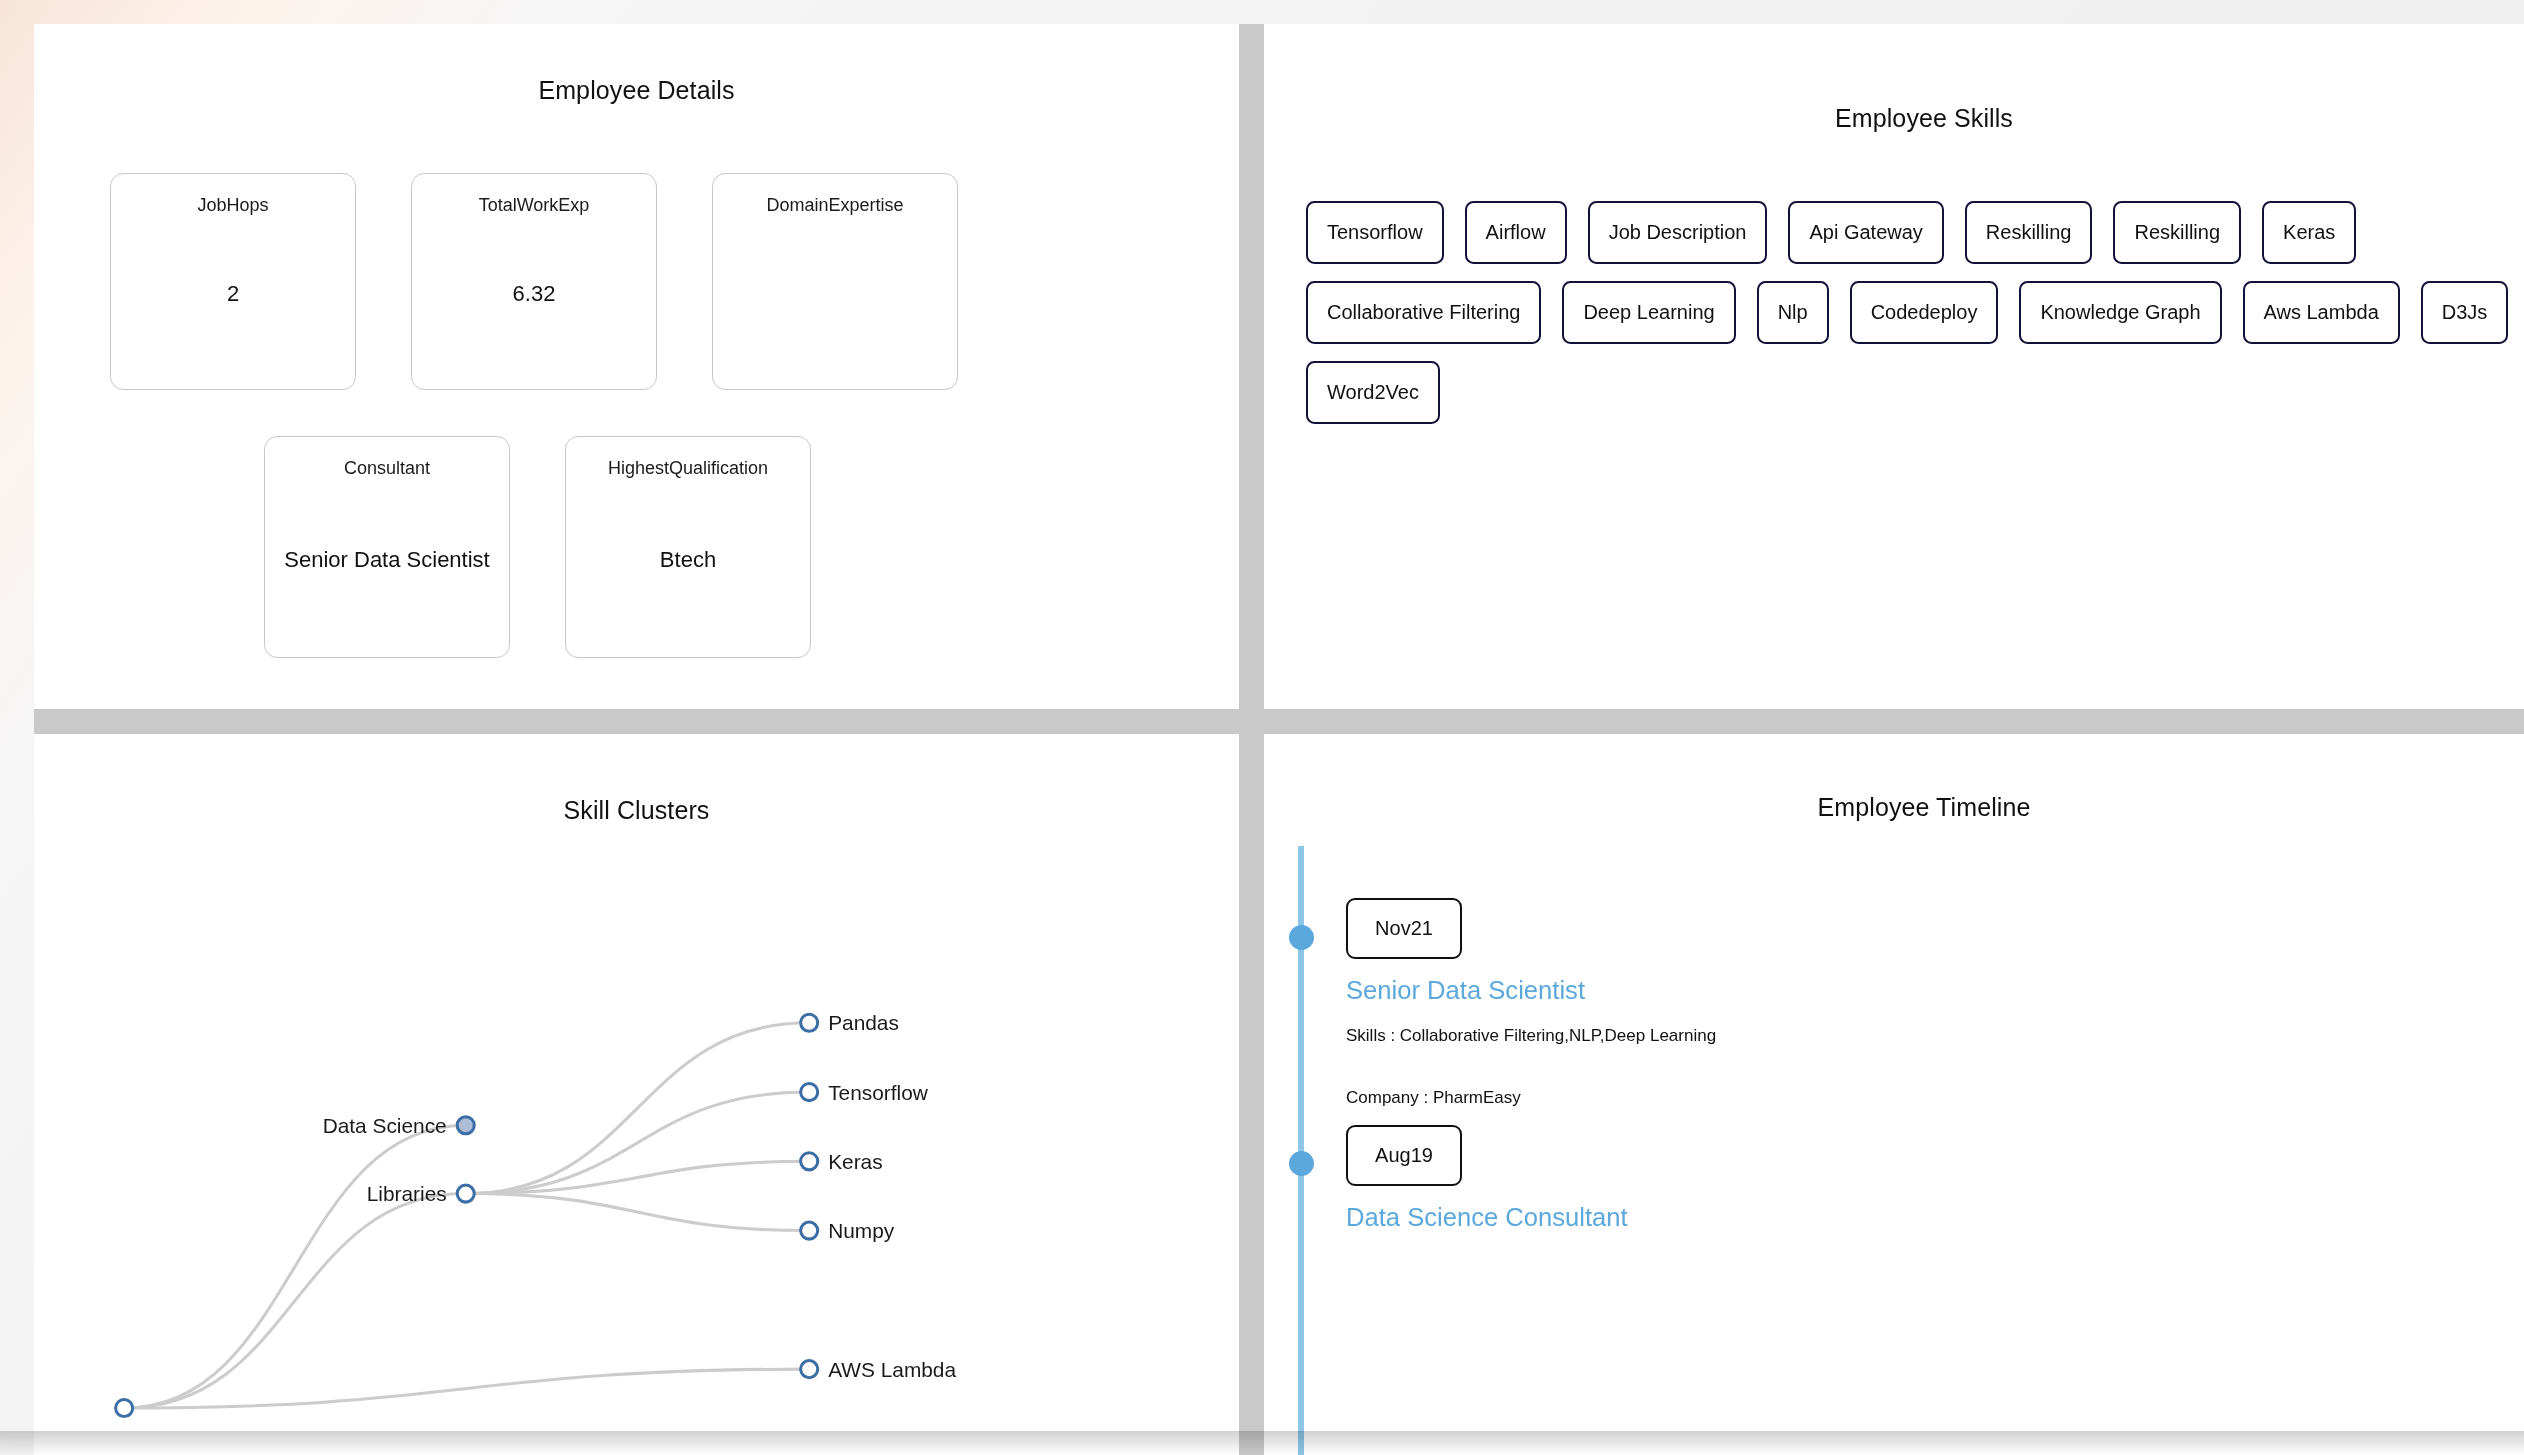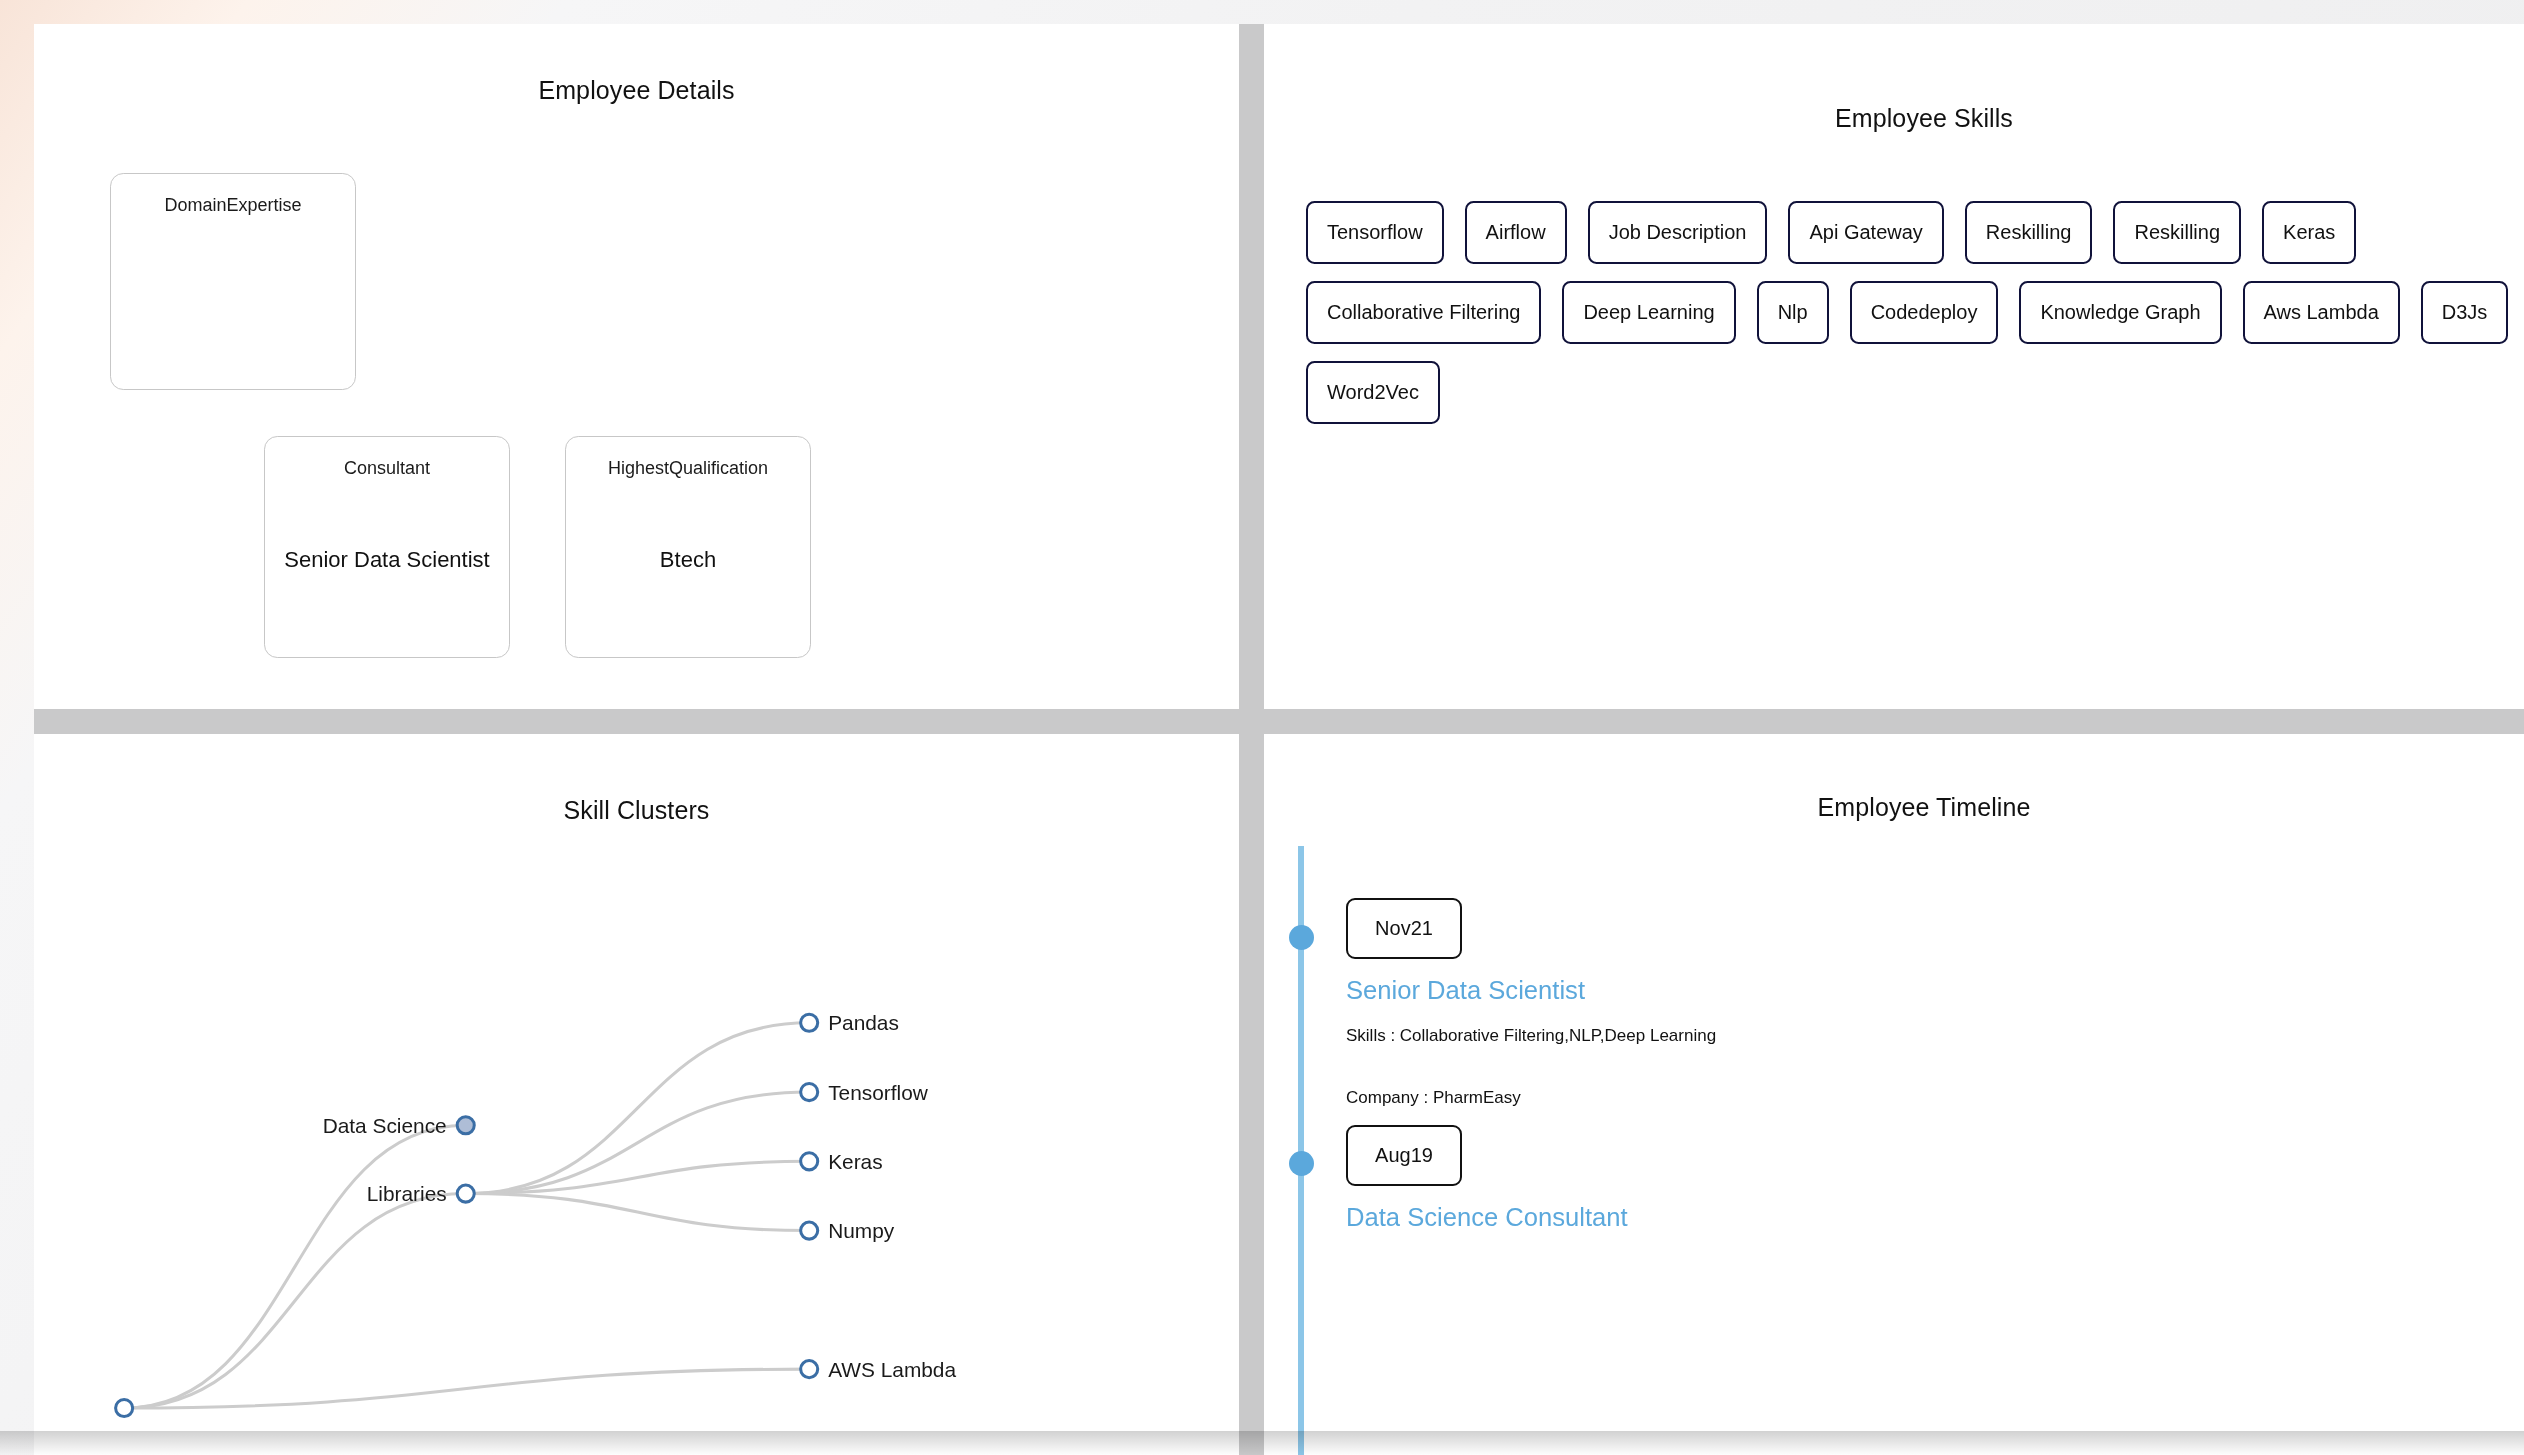--- a/index.html
+++ b/index.html
@@ -192,20 +192,28 @@
 </head>
 <body>
 
 <div id="screen">
   <div id="dashboard">
 
     <section class="panel" id="panel-details">
       <div class="panel-title">Employee Details</div>
 
       <div class="detail-row row1">
+        <div class="detail-card">
+          <span class="label">JobHops</span>
+          <span class="value">2</span>
+        </div>
+        <div class="detail-card">
+          <span class="label">TotalWorkExp</span>
+          <span class="value">6.32</span>
+        </div>
         <div class="detail-card wide">
           <span class="label">DomainExpertise</span>
         </div>
       </div>
 
       <div class="detail-row row2">
         <div class="detail-card">
           <span class="label">Consultant</span>
           <span class="value">Senior Data Scientist</span>
         </div>

